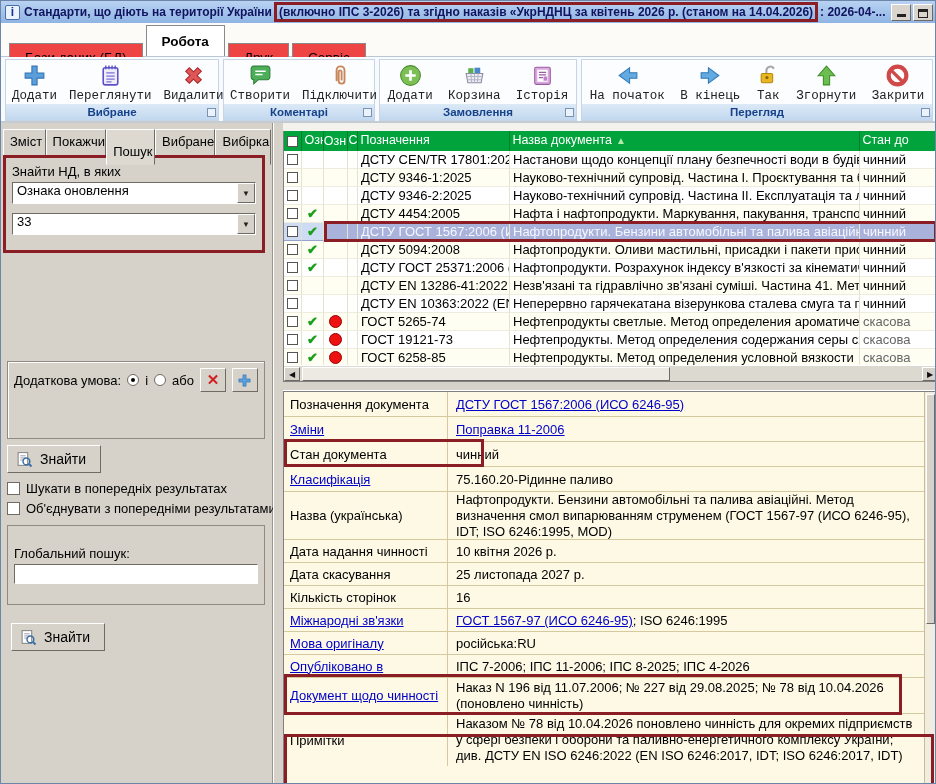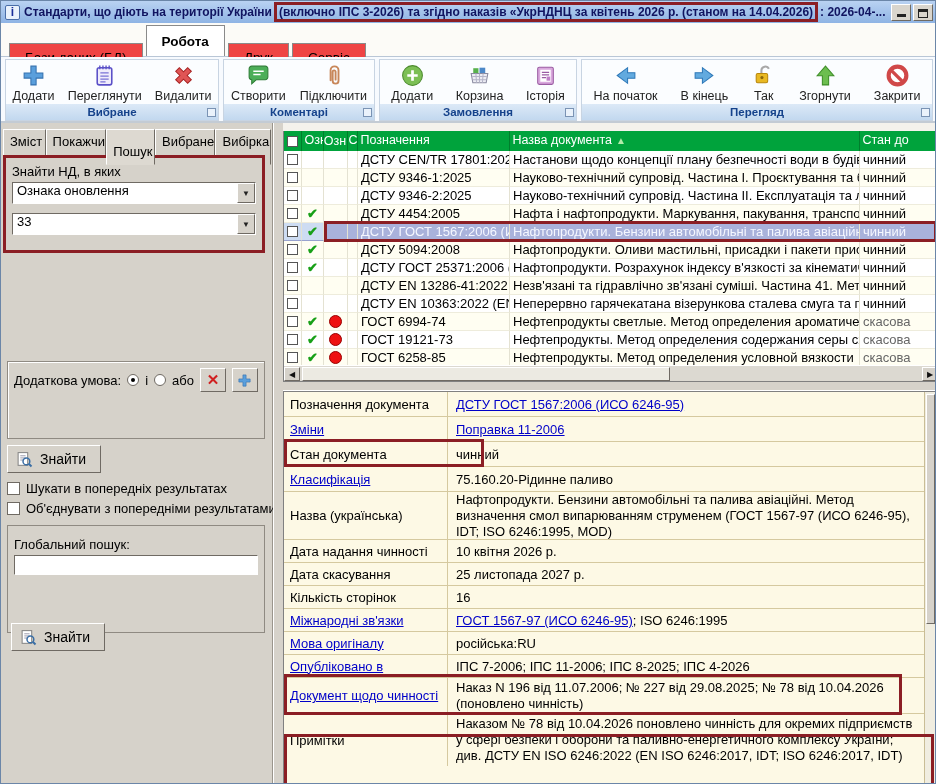--- a/index.html
+++ b/index.html
@@ -27,21 +27,21 @@
     border-bottom:1px solid #B9C6D6;display:flex;align-items:flex-end;padding-left:8px;}
   .rtab{border:1px solid #8A8A8A;border-bottom:none;background:#ef4444;padding:6px 15px 7px;
     font-size:13.5px;margin-right:3px;position:relative;top:16px;}
   .rtab.active{background:#FFFFFF;font-weight:bold;padding-top:8px;top:0;}
   
   .toolbar{position:absolute;left:0;top:56px;width:936px;height:66px;background:#F7FAFE;border-bottom:2px solid #C3CBD4;}
   .tgroup{position:absolute;top:2px;height:62px;border:1px solid #C8D4E2;background:#FBFDFF;}
   .tbtns{display:flex;justify-content:space-around;align-items:flex-start;height:45px;padding-top:2px;}
   .tbtn{display:flex;flex-direction:column;align-items:center;gap:1px;padding:1px 6px;cursor:default;}
   .tbtn svg{width:25px;height:25px;}
-  .tlabel{font-size:12.5px;color:#222;white-space:nowrap;}
+  .tlabel{font-size:12.5px;color:#222;white-space:nowrap;font-family:Liberation Mono, monospace;}
   .gcaption{position:absolute;left:0;right:0;bottom:0;height:16px;
     background:linear-gradient(#DCE9F7,#C2D8EF);color:#15428B;font-weight:bold;font-size:11.5px;
     text-align:center;line-height:16px;}
   .launcher{position:absolute;right:2px;bottom:3px;width:9px;height:9px;border:1px solid #7A93B4;background:#EAF2FB;}
   
   .sidebar{position:absolute;left:0;top:122px;width:272px;height:662px;background:#D6D2CA;border-right:1px solid #9A958C;}
   .stabs{position:absolute;left:2px;top:6px;display:flex;width:268px;overflow:hidden;}
   .stab{background:#D6D2CA;border:1px solid;border-color:#FFF #6F6A63 #D6D2CA #FFF;padding:4px 6px 5px;
     font-size:13px;white-space:nowrap;overflow:hidden;max-width:62px;}
   .stab.active{background:#DDD9D1;font-weight:normal;padding-top:14px;border-bottom-color:#DDD9D1;position:relative;z-index:2;}
@@ -55,21 +55,21 @@
   .condrow{display:flex;align-items:center;gap:6px;}
   .radio{width:12px;height:12px;border-radius:50%;background:#FFF;border:1px solid #6F6A63;position:relative;flex:0 0 auto;}
   .radio.sel::after{content:"";position:absolute;left:3px;top:3px;width:4px;height:4px;border-radius:50%;background:#000;}
   .mini-btn{width:26px;height:24px;background:#D6D2CA;border:1px solid;border-color:#FFF #6F6A63 #6F6A63 #FFF;
     display:flex;align-items:center;justify-content:center;font-weight:bold;}
   .xred{color:#D02020;font-size:15px;}
   .findbtn{position:absolute;left:6px;height:28px;background:#D6D2CA;border:1px solid;border-color:#FFF #6F6A63 #6F6A63 #FFF;
     display:flex;align-items:center;gap:7px;padding:0 14px 0 8px;font-size:14px;}
   .chkrow{position:absolute;left:6px;display:flex;align-items:center;gap:6px;width:266px;overflow:hidden;white-space:nowrap;font-size:13px;}
   .chk{width:13px;height:13px;background:#FFF;border:1px solid;border-color:#6F6A63 #FFF #FFF #6F6A63;outline:1px solid #6F6A63;outline-offset:-1px;flex:0 0 auto;}
-  .globalbox{position:absolute;left:6px;top:402px;width:258px;height:108px;border:1px solid #8F8A82;padding:11px 6px;}
+  .globalbox{position:absolute;left:6px;top:402px;width:258px;height:80px;border:1px solid #8F8A82;padding:20px 6px;}
   .ginput{width:244px;height:20px;background:#FFF;border:1px solid;border-color:#6F6A63 #FFF #FFF #6F6A63;margin-top:3px;
     font-family:"Liberation Sans",sans-serif;font-size:13px;padding:0 3px;}
   
   .vdivider{position:absolute;left:272px;top:122px;width:10px;height:662px;background:#D6D2CA;border-left:1px solid #FFF;}
   .hsplitter{position:absolute;left:282px;top:380px;width:654px;height:10px;background:#D6D2CA;border-top:1px solid #808080;border-bottom:1px solid #FFF;}
   
   .tablewrap{position:absolute;left:282px;top:130px;width:654px;height:250px;background:#FFF;overflow:hidden;border-left:1px solid #808080;}
   .thead{display:flex;height:20px;line-height:19px;background:#00A33C;color:#FFF;font-size:12.5px;justify-content:center;}
   .thead .cell{border-right:1px solid #007E2C;padding:0 3px;overflow:hidden;white-space:nowrap;}
   .trow{display:flex;height:18px;line-height:17px;font-size:13px;background:#FFF;}
@@ -463,21 +463,21 @@
       </div>
     <div class="trow">
         <div class="cell c0">
           <span class="tchk"></span>
         </div>
         <div class="cell c1 checkmark">✔</div>
         <div class="cell c2">
           <span class="dot on"></span>
         </div>
         <div class="cell c3"></div>
-        <div class="cell c4">ГОСТ 6994-74</div>
+        <div class="cell c4">ГОСТ 5265-74</div>
         <div class="cell c5">Нефтепродукты светлые. Метод определения ароматических углевс</div>
         <div class="cell c6 status-cancel">скасова</div>
       </div>
     <div class="trow">
         <div class="cell c0">
           <span class="tchk"></span>
         </div>
         <div class="cell c1 checkmark">✔</div>
         <div class="cell c2">
           <span class="dot on"></span>

